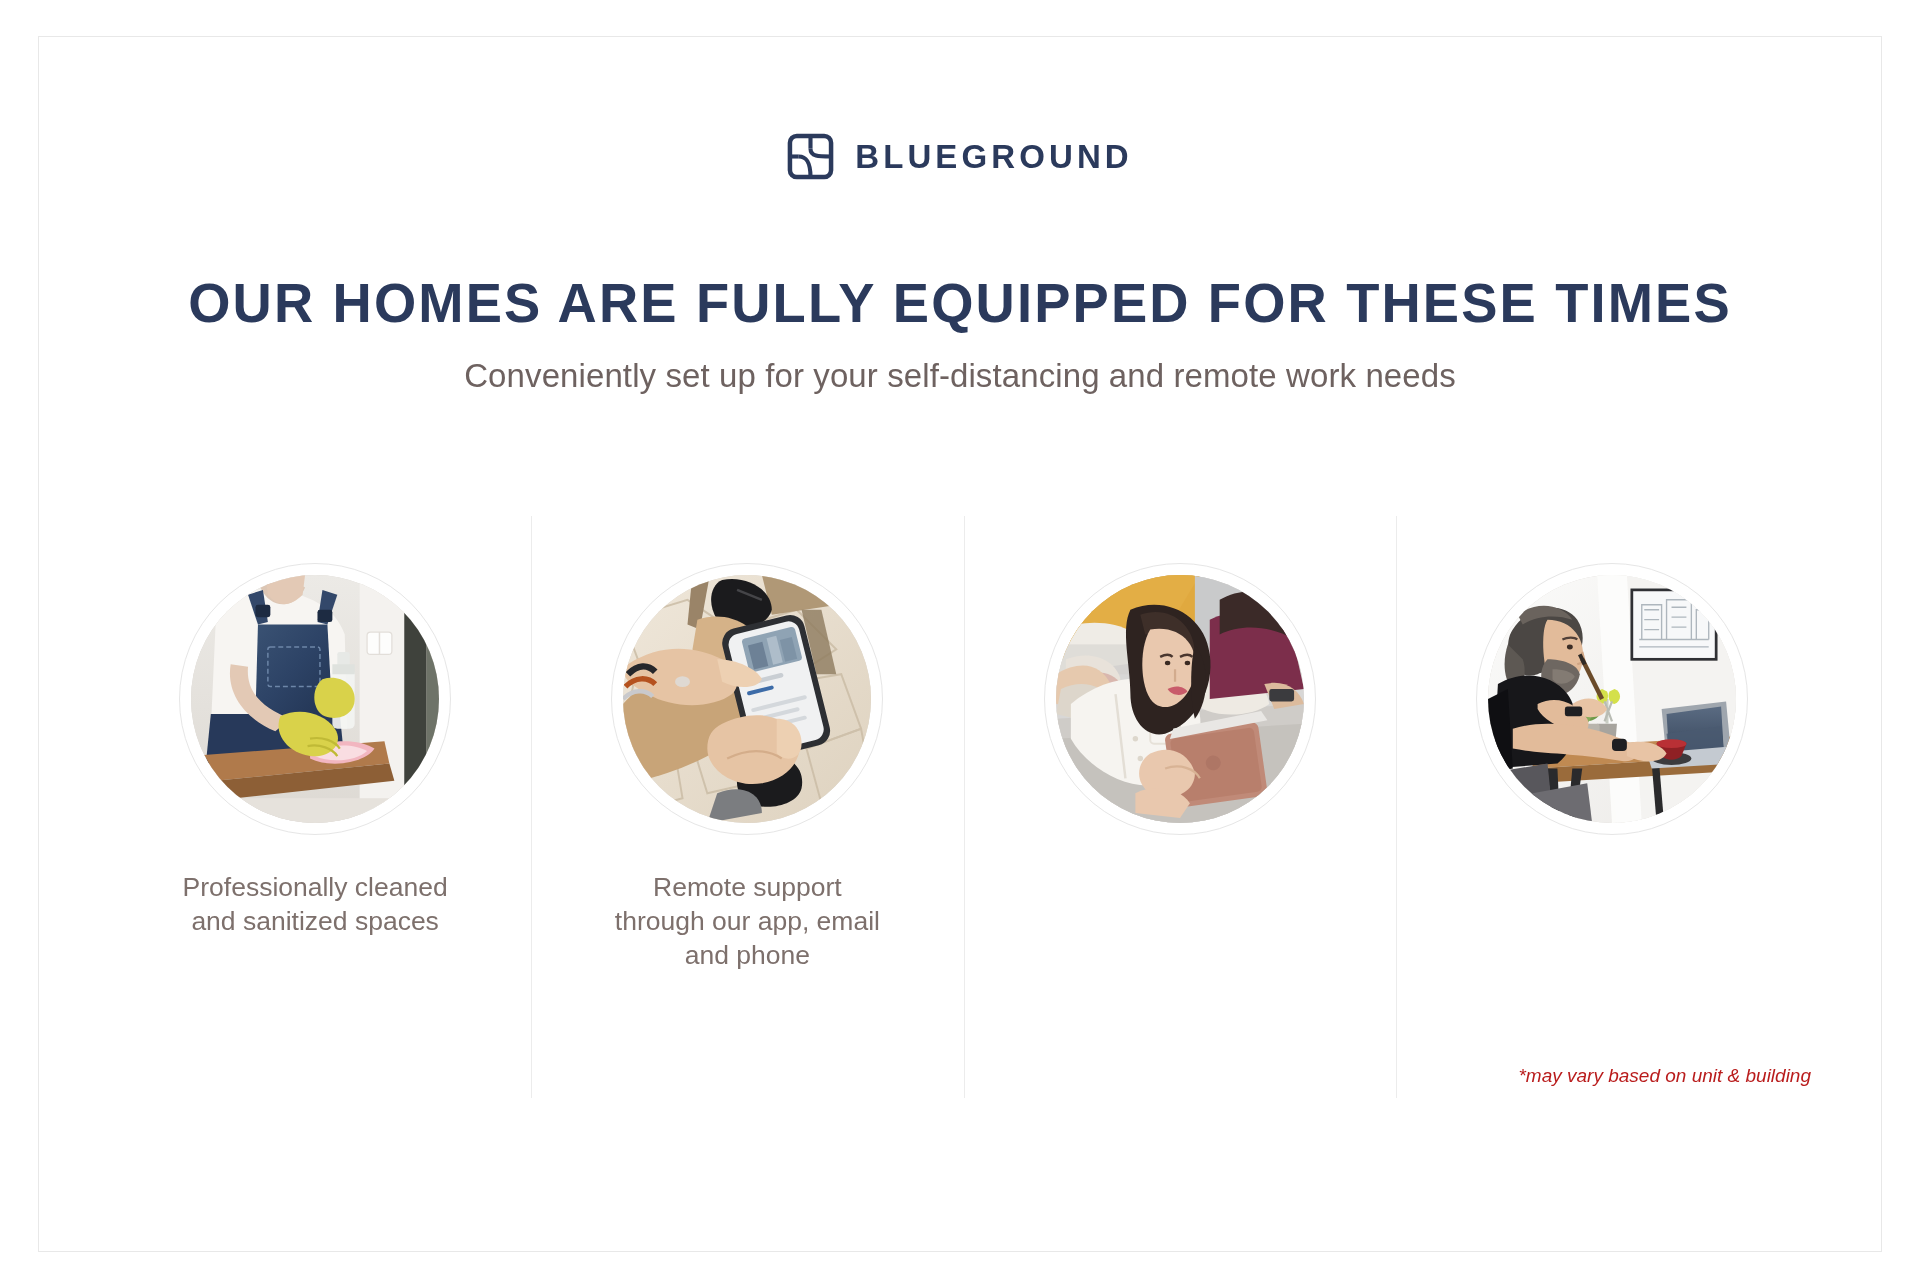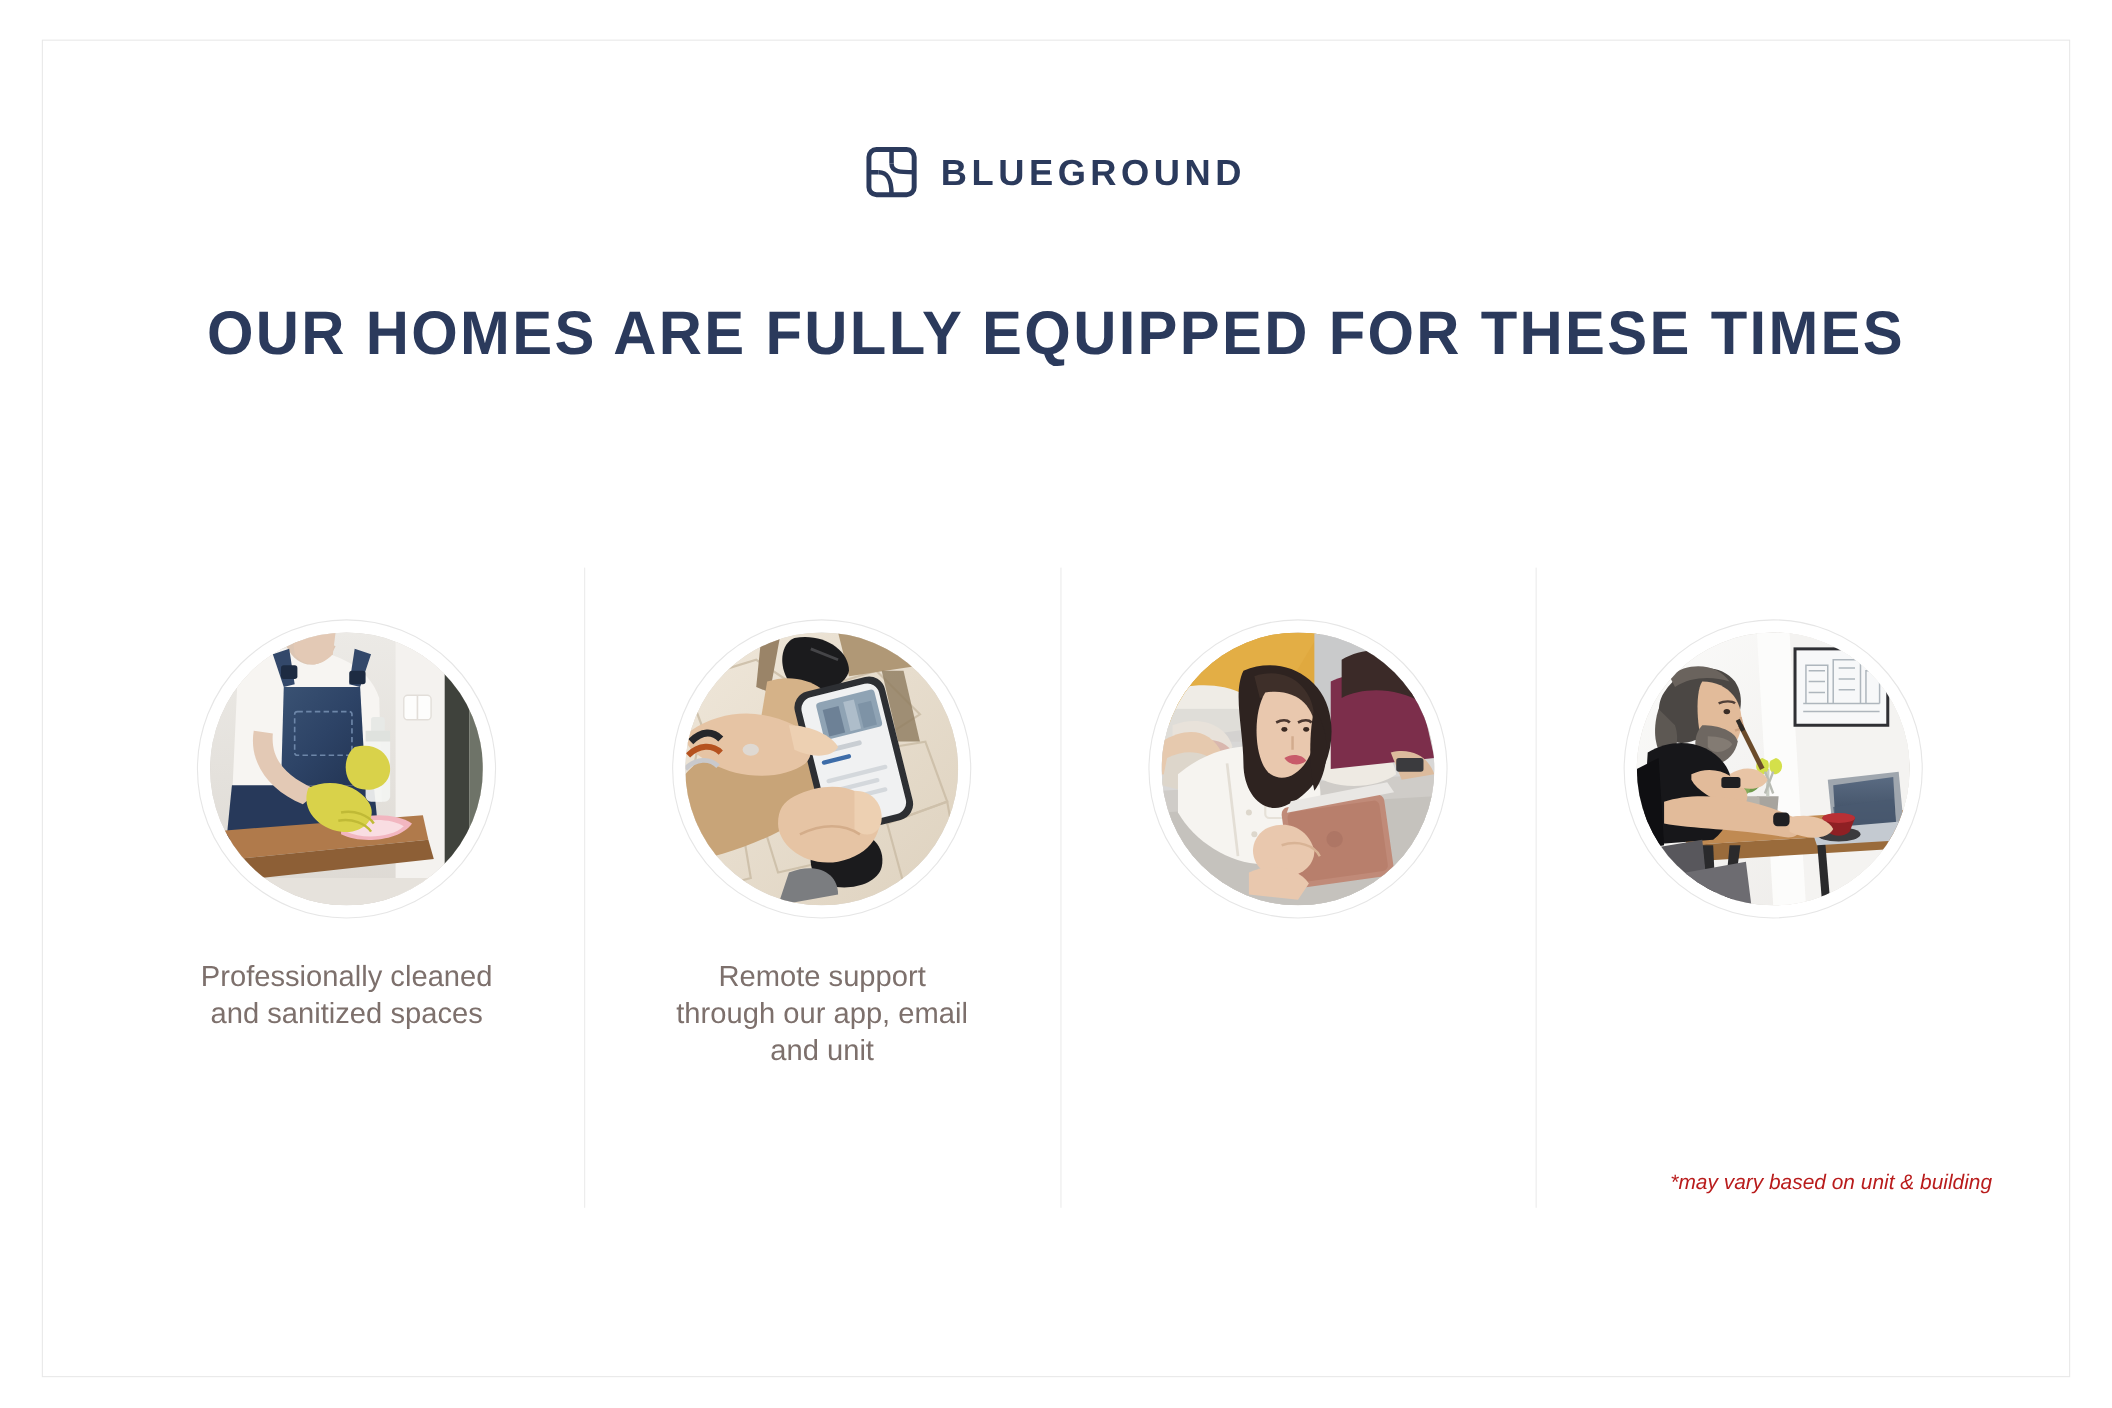--- a/index.html
+++ b/index.html
@@ -128,20 +128,21 @@
         <path d="M24 3 L24 16" fill="none" stroke="#2b3a5c" stroke-width="4.2"></path>
         <path d="M3 24 L12 24" fill="none" stroke="#2b3a5c" stroke-width="4.2"></path>
         <path d="M24 16 C24 24, 32 24, 45 24" fill="none" stroke="#2b3a5c" stroke-width="4.2"></path>
         <path d="M12 24 C20 24, 24 30, 24 45" fill="none" stroke="#2b3a5c" stroke-width="4.2"></path>
       </svg>
     </span>
     <span class="brand-word">BLUEGROUND</span>
   </div>
 
   <h1 class="headline">OUR HOMES ARE FULLY EQUIPPED FOR THESE TIMES</h1>
+  <p class="subhead">Conveniently set up for your self-distancing and remote work needs</p>
 
   <div class="cards">
 
     <div class="card">
       <div class="photo-ring">
         <div class="photo">
           <svg viewBox="0 0 100 100" xmlns="http://www.w3.org/2000/svg">
             <defs>
               <linearGradient id="c1wall" x1="0" y1="0" x2="0" y2="1">
                 <stop offset="0" stop-color="#eceae6"></stop>
@@ -254,21 +255,21 @@
             <path d="M0 50 C4 46, 9 46, 12 49" stroke="#c9c9cc" stroke-width="1.8" fill="none"></path>
 
             <path d="M40 60 C52 54, 64 56, 70 64 C74 72, 68 82, 56 84 C44 86, 34 78, 34 70 C34 65, 36 62, 40 60 Z" fill="#e6c4a4"></path>
             <path d="M62 58 C68 58, 72 62, 72 68 C72 74, 66 76, 62 72 Z" fill="#edd0b2"></path>
             <path d="M42 74 C50 70, 58 70, 64 74" stroke="#d4ad8a" stroke-width="0.9" fill="none"></path>
           </svg>
         </div>
       </div>
       <div class="caption">Remote support
 through our app, email
-and unit</div>
+and phone</div>
     </div>
 
     <div class="card">
       <div class="photo-ring">
         <div class="photo">
           <svg viewBox="0 0 100 100" xmlns="http://www.w3.org/2000/svg">
             <rect width="100" height="100" fill="#d8d7d6"></rect>
             <rect x="0" y="0" width="58" height="34" fill="#e0a93f"></rect>
             <path d="M0 0 L58 0 L40 30 L0 26 Z" fill="#e3ae45"></path>
             <rect x="56" y="0" width="44" height="30" fill="#c9cacb"></rect>

